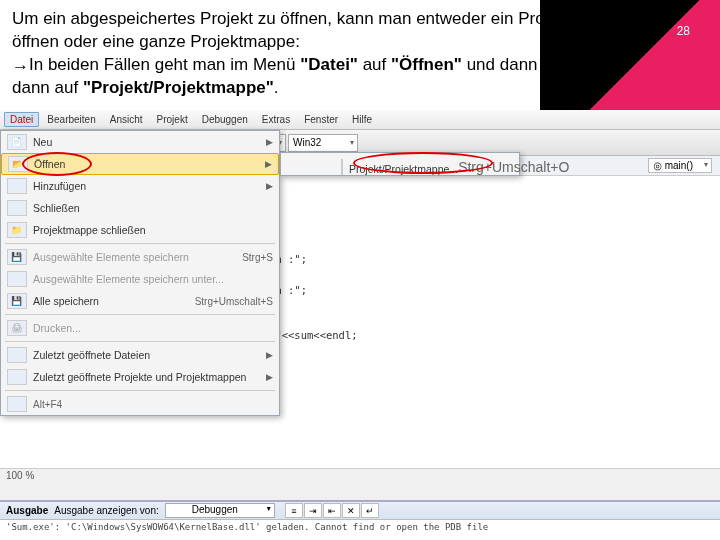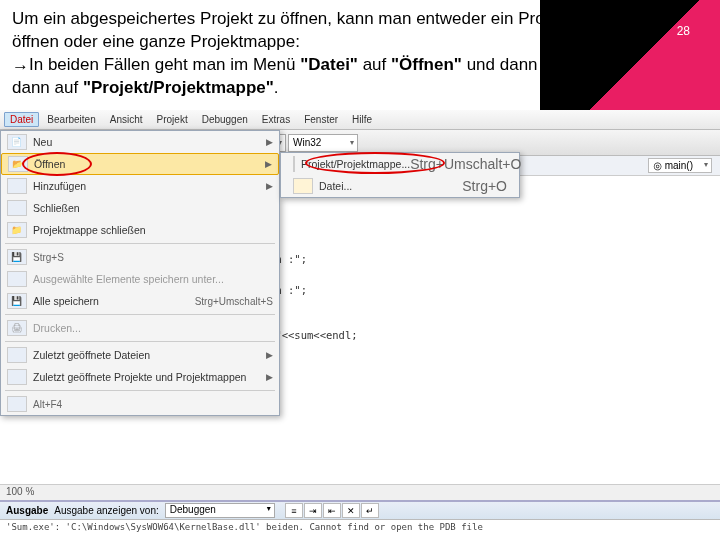--- a/index.html
+++ b/index.html
@@ -29,36 +29,36 @@
   .dropdown .dditem .ico { width: 20px; height: 16px; background: #e8eef7; border: 1px solid #ccc; margin-right: 6px; display: inline-flex; align-items: center; justify-content: center; font-size: 9px; }
   .dropdown .dditem .lbl { flex: 1; }
   .dropdown .dditem .arrow { color: #666; font-size: 9px; }
   .dropdown .dditem .short { color: #666; font-size: 10px; }
   .dropdown .dditem.disabled { color: #999; }
   .dropdown .sep { height: 1px; background: #ccc; margin: 2px 4px; }
   .dropdown .circled { position: relative; }
   .dropdown .circle-ov { position: absolute; top: -2px; left: 20px; width: 70px; height: 24px; border: 2px solid #d00; border-radius: 50%; pointer-events: none; }
   
   .submenu { position: absolute; top: 42px; left: 280px; width: 240px; background: #f4f4f4; border: 1px solid #9ba7b7; box-shadow: 2px 2px 6px rgba(0,0,0,0.3); z-index: 11; }
-  .submenu .dditem { display: flex; align-items: center; height: 22px; padding: 0 12px; font-size: 10.5px; color: #333; position: relative; }
+  .submenu .dditem { display: flex; align-items: flex-end; height: 22px; padding: 0 12px; font-size: 10.5px; color: #333; position: relative; margin-left: 48px; }
   .submenu .dditem .ico { width: 20px; height: 16px; background: #fff4d6; border: 1px solid #ccc; margin-right: 6px; }
   .submenu .dditem .lbl { flex: 1; }
   .submenu .dditem .short { color: #666; font-size: 14px; }
   .submenu .circle-ov { position: absolute; top: -1px; left: 24px; width: 140px; height: 22px; border: 2px solid #d00; border-radius: 50%; pointer-events: none; }
   
   .editor-area { position: absolute; top: 46px; left: 0; right: 0; bottom: 40px; background: #fff; }
   .editor-nav { position: absolute; top: 0; left: 0; right: 0; height: 20px; background: #eef1f6; border-bottom: 1px solid #ccc; display: flex; justify-content: flex-end; align-items: center; padding: 0 8px; gap: 8px; font-size: 10px; }
   .editor-nav .nmember { background: #fff; border: 1px solid #bbb; padding: 1px 18px 1px 4px; position: relative; }
   .editor-nav .nmember::after { content: "▾"; position: absolute; right: 3px; font-size: 8px; color: #666; }
   .code { position: absolute; top: 20px; left: 130px; right: 10px; font-family: Consolas, monospace; font-size: 10.5px; line-height: 1.45; color: #333; white-space: pre; }
   
-  .statusbar { position: absolute; left: 0; right: 0; bottom: 40px; height: 16px; background: #f0f0f0; border-top: 1px solid #ccc; font-size: 10px; padding: 1px 6px; color: #555; }
+  .statusbar { position: absolute; left: 0; right: 0; bottom: 40px; height: 32px; background: #f0f0f0; border-top: 1px solid #ccc; font-size: 10px; padding: 1px 6px; color: #555; }
   
   .output { position: absolute; bottom: 0; left: 0; right: 0; height: 40px; background: #fff; border-top: 2px solid #aac; }
-  .output .ohdr { background: linear-gradient(#e8eef7, #d8e4f0); height: 18px; display: flex; align-items: center; padding: 0 6px; font-size: 10px; border-bottom: 1px solid #bbb; gap: 6px; }
+  .output .ohdr { background: linear-gradient(#e8eef7, #d8e4f0); height: 18px; display: flex; align-items: center; padding: 0 6px; font-size: 10px; border-bottom: 1px solid #bbb; gap: 6px; text-align: center; }
   .output .ohdr .title { font-weight: bold; }
   .output .ohdr .combo { background: #fff; border: 1px solid #aaa; padding: 0 14px 0 4px; height: 15px; font-size: 10px; position: relative; min-width: 110px; }
   .output .ohdr .combo::after { content: "▾"; position: absolute; right: 3px; font-size: 8px; }
   .output .ohdr .tbtns { display: flex; gap: 1px; margin-left: 4px; }
   .output .ohdr .tbtn { width: 18px; height: 15px; background: #fff; border: 1px solid #bbb; font-size: 9px; display: flex; align-items: center; justify-content: center; }
   .output .otext { font-family: Consolas, monospace; font-size: 9px; color: #444; padding: 2px 6px; line-height: 1.2; white-space: nowrap; overflow: hidden; }
 </style>
 </head>
 <body>
 
@@ -128,20 +128,21 @@
         <span class="ico"></span>
         <span class="lbl">Schließen</span>
       </div>
     <div class="dditem">
         <span class="ico">📁</span>
         <span class="lbl">Projektmappe schließen</span>
       </div>
     <div class="sep"></div>
     <div class="dditem disabled">
         <span class="ico">💾</span>
+        <span class="lbl">Ausgewählte Elemente speichern</span>
         <span class="short">Strg+S</span>
       </div>
     <div class="dditem disabled">
         <span class="ico"></span>
         <span class="lbl">Ausgewählte Elemente speichern unter...</span>
       </div>
     <div class="dditem">
         <span class="ico">💾</span>
         <span class="lbl">Alle speichern</span>
         <span class="short">Strg+Umschalt+S</span>
@@ -168,25 +169,20 @@
         <span class="short">Alt+F4</span>
       </div>
   </div>
 
   <div class="submenu">
     <div class="dditem">
         <span class="ico"></span>
         <span class="lbl">Projekt/Projektmappe...</span>
         <span class="short">Strg+Umschalt+O</span>
         <span class="circle-ov"></span>
-      </div>
-    <div class="dditem">
-        <span class="ico"></span>
-        <span class="lbl">Datei...</span>
-        <span class="short">Strg+O</span>
       </div>
   </div>
 
   <div class="editor-area">
     <div class="editor-nav">
       <span class="nmember">◎ <span>main()</span></span>
     </div>
     <div class="code" id="code-block">
 
 
@@ -214,16 +210,16 @@
       <span>Ausgabe anzeigen von:</span>
       <span class="combo">Debuggen</span>
       <div class="tbtns">
         <span class="tbtn">≡</span>
         <span class="tbtn">⇥</span>
         <span class="tbtn">⇤</span>
         <span class="tbtn">✕</span>
         <span class="tbtn">↵</span>
       </div>
     </div>
-    <div class="otext">'Sum.exe': 'C:\Windows\SysWOW64\KernelBase.dll' beiden. Cannot find or open the PDB file</div>
+    <div class="otext">'Sum.exe': 'C:\Windows\SysWOW64\KernelBase.dll' geladen. Cannot find or open the PDB file</div>
   </div>
 
 </div>
 
 </body></html>

